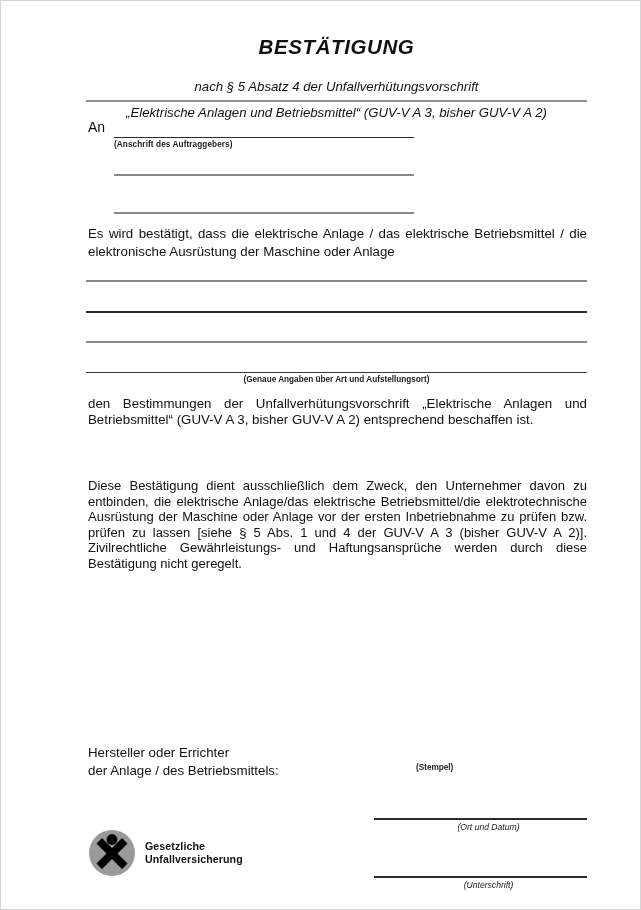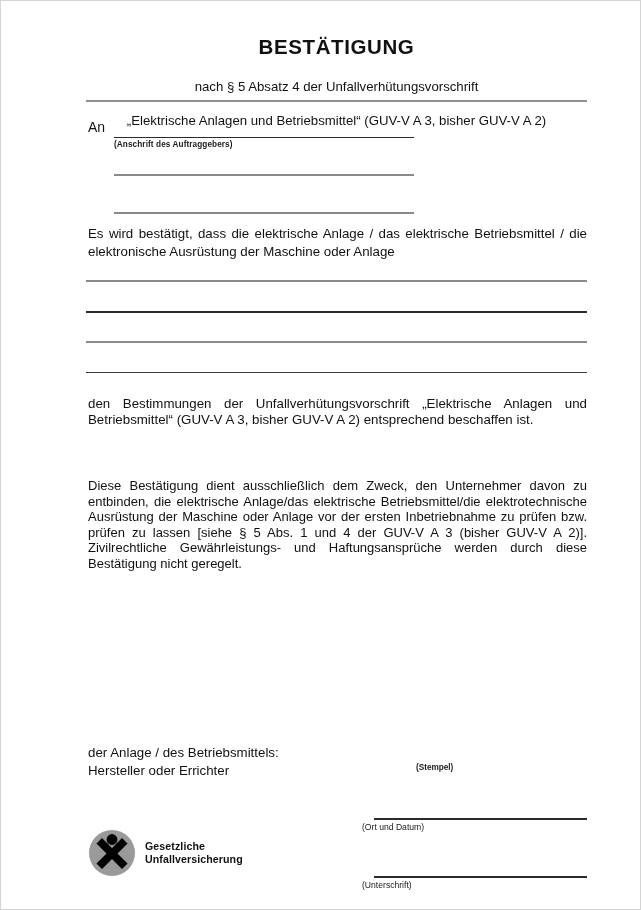--- a/index.html
+++ b/index.html
@@ -27,20 +27,21 @@
     height: 910px;
   }
 
   
   .title-block {
     position: absolute;
     left: 0;
     top: 34px;
     width: 501px;
     text-align: center;
+    font-style: italic;
   }
   .doc-title {
     font-size: 20.5px;
     font-weight: bold;
     letter-spacing: 0.6px;
     color: #111111;
     line-height: 24px;
   }
   .subtitle {
     font-size: 13.2px;
@@ -166,25 +167,26 @@
     position: absolute;
     left: 288px;
     width: 213px;
     height: 2px;
     background: #2b2b2b;
   }
   .sig-line.s1 { top: 817px; }
   .sig-line.s2 { top: 875px; }
   .sig-caption {
     position: absolute;
-    left: 276px;
+    left: 296px;
     width: 213px;
-    text-align: left;
+    text-align: center;
     font-size: 8.6px;
     color: #1a1a1a;
+    font-style: italic;
   }
   .sig-caption.c1 { top: 821px; }
   .sig-caption.c2 { top: 879px; }
 
   
   .logo {
     position: absolute;
     left: 2px;
     top: 828px;
     display: flex;
@@ -215,44 +217,45 @@
 </style>
 </head>
 <body>
 
 <div class="page">
   <div class="doc">
 
     <div class="title-block">
       <div class="doc-title">BESTÄTIGUNG</div>
       <div class="subtitle">nach § 5 Absatz 4 der Unfallverhütungsvorschrift</div>
-      <div class="subtitle" style="margin-top:16px;">„Elektrische Anlagen und Betriebsmittel“ (GUV-V A 3, bisher GUV-V A 2)</div>
+      <div class="subtitle" style="margin-top:8px;">„Elektrische Anlagen und Betriebsmittel“ (GUV-V A 3, bisher GUV-V A 2)</div>
     </div>
     <div class="title-rule"></div>
 
     <div class="an-label">An</div>
     <div class="addr-line l1"></div>
     <div class="addr-caption">(Anschrift des Auftraggebers)</div>
     <div class="addr-line l2"></div>
     <div class="addr-line l3"></div>
 
     <div class="intro">Es wird bestätigt, dass die elektrische Anlage / das elektrische Betriebsmittel / die elektronische Ausrüstung der Maschine oder Anlage</div>
 
     <div class="blank-line b1"></div>
     <div class="blank-line b2"></div>
     <div class="blank-line b3"></div>
     <div class="blank-line b4"></div>
+    <div class="lines-caption">(Genaue Angaben über Art und Aufstellungsort)</div>
 
     <div class="para2">den Bestimmungen der Unfallverhütungsvorschrift „Elektrische Anlagen und Betriebsmittel“ (GUV-V A 3, bisher GUV-V A 2) entsprechend beschaffen ist.</div>
 
     <div class="para3">Diese Bestätigung dient ausschließlich dem Zweck, den Unternehmer davon zu entbinden, die elektrische Anlage/das elektrische Betriebsmittel/die elektrotechnische Ausrüstung der Maschine oder Anlage vor der ersten Inbetriebnahme zu prüfen bzw. prüfen zu lassen [siehe § 5 Abs. 1 und 4 der GUV-V A 3 (bisher GUV-V A 2)]. Zivilrechtliche Gewährleistungs- und Haftungsansprüche werden durch diese Bestätigung nicht geregelt.</div>
 
     <div class="manu">
+      <div>Hersteller oder Errichter</div>
       <div>der Anlage / des Betriebsmittels:</div>
-      <div>Hersteller oder Errichter</div>
     </div>
     <div class="stempel-caption">(Stempel)</div>
 
     <div class="sig-line s1"></div>
     <div class="sig-caption c1">(Ort und Datum)</div>
     <div class="sig-line s2"></div>
     <div class="sig-caption c2">(Unterschrift)</div>
 
     <div class="logo">
       <span class="logo-mark">

